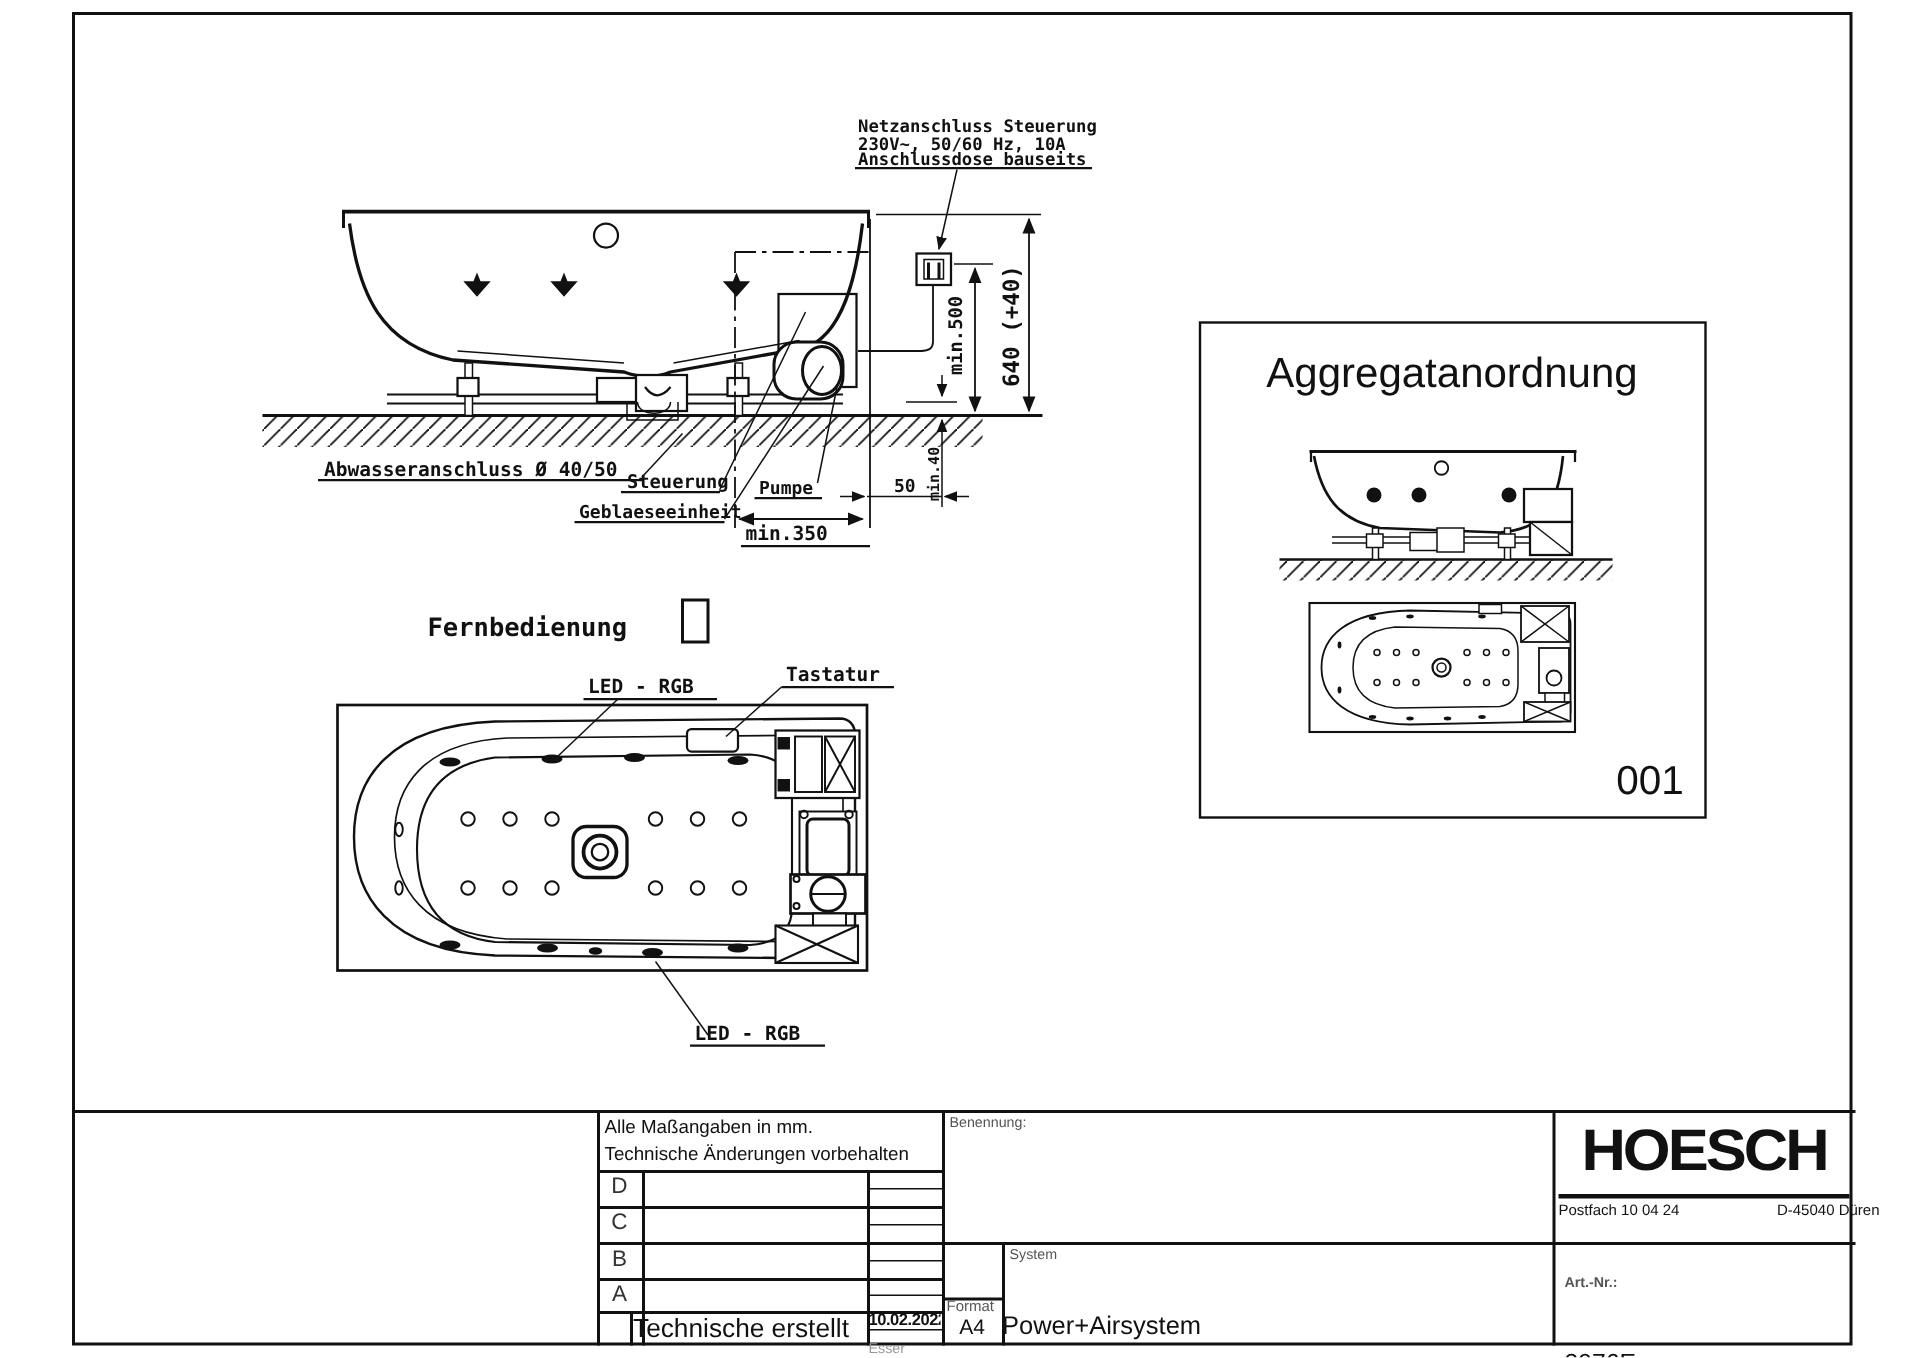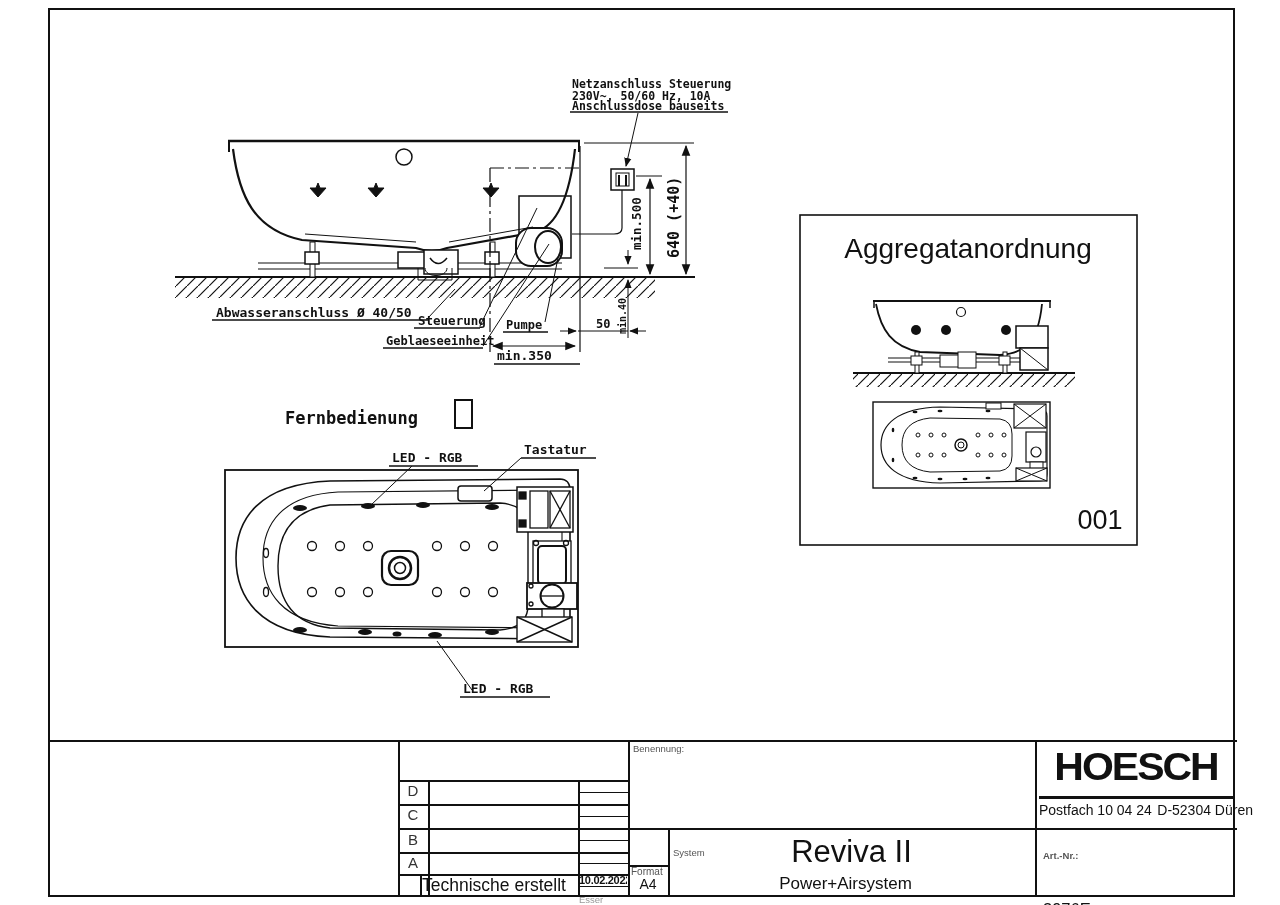--- a/index.html
+++ b/index.html
@@ -17,30 +17,30 @@
   .tinyLabel{font-size:9.5px;color:#555;}
   #revnote{position:absolute;left:355px;top:2px;font-size:12.5px;line-height:18px;}
   .revletter{position:absolute;left:350px;width:30px;text-align:center;font-size:15px;color:#333;}
   #zeich{position:absolute;left:374px;top:134px;width:156px;height:23px;
          font-size:17.5px;line-height:23px;}
   #datecell{position:absolute;left:531px;top:134px;width:48px;height:12px;overflow:hidden;
             font-size:11px;font-weight:bold;letter-spacing:-0.3px;line-height:12px;}
   #author{position:absolute;left:531px;top:154px;font-size:9.5px;color:#999;line-height:11px;}
   #benenn-label{position:absolute;left:585px;top:3px;}
   #benenn{position:absolute;left:580px;top:32px;width:407px;text-align:center;font-size:20px;}
-  #system-label{position:absolute;left:625px;top:91px;margin-top:16px;}
+  #system-label{position:absolute;left:625px;top:91px;}
   #system{position:absolute;left:620px;top:94px;width:367px;text-align:center;font-size:31px;}
-  #subsystem{position:absolute;left:620px;top:134px;width:355px;text-align:center;font-size:17px;}
+  #subsystem{position:absolute;left:620px;top:134px;width:355px;font-size:17px;}
   #format-label{position:absolute;left:583px;top:126px;font-size:10px;color:#555;}
   #format{position:absolute;left:580px;top:136px;width:40px;text-align:center;font-size:14px;}
   #logo{position:absolute;left:990px;top:4px;width:196px;text-align:center;
         font-size:41px;font-weight:bold;letter-spacing:-2px;transform:scaleY(0.95);}
   #logobar{position:absolute;left:991px;top:56px;width:194px;height:3px;background:#111;}
   #address{position:absolute;left:991px;top:62px;width:214px;display:flex;
-           justify-content:space-between;font-size:14px;}
+           justify-content:space-between;font-size:10px;}
   #artnr-label{position:absolute;left:995px;top:110px;font-weight:bold;}
   #artnr{position:absolute;left:995px;top:128px;font-size:16.5px;margin-top:32px;}
 </style>
 </head>
 <body>
 
 <div id="page">
   <div id="frame"></div>
 
   <svg width="1280" height="905" viewBox="0 0 1280 905">
@@ -317,37 +317,40 @@
     <div class="hl" style="left:530px;top:52px;width:50px;height:1px;"></div>
     <div class="hl" style="left:530px;top:76px;width:50px;height:1px;"></div>
     <div class="hl" style="left:530px;top:100px;width:50px;height:1px;"></div>
     <div class="hl" style="left:530px;top:123px;width:50px;height:1px;"></div>
     <div class="hl" style="left:530px;top:146px;width:50px;height:1px;"></div>
     <div class="vl" style="left:372px;top:134px;width:1.5px;height:23px;"></div>
 
     <div class="vl" style="left:620px;top:88px;width:1.5px;height:69px;"></div>
     <div class="hl" style="left:580px;top:125px;width:40px;height:1.5px;"></div>
 
+    <div id="revnote">
+      <div>Alle Maßangaben in mm.</div>
+      <div>Technische Änderungen vorbehalten</div>
+    </div>
     <div class="revletter" style="top:42px;">D</div>
     <div class="revletter" style="top:66px;">C</div>
     <div class="revletter" style="top:91px;">B</div>
     <div class="revletter" style="top:114px;">A</div>
     <div id="zeich">Technische erstellt</div>
     <div id="datecell">10.02.2022</div>
     <div id="author">Esser</div>
 
     <div id="benenn-label" class="cellTxt tinyLabel">Benennung:</div>
     <div id="system-label" class="cellTxt tinyLabel">System</div>
-    <div id="system" class="cellTxt">Reviva II</div>
     <div id="subsystem" class="cellTxt">Power+Airsystem</div>
     <div id="format-label" class="cellTxt">Format</div>
     <div id="format" class="cellTxt">A4</div>
 
     <div id="logo">HOESCH</div>
     <div id="logobar"></div>
     <div id="address">
       <span>Postfach 10 04 24</span>
-      <span>D-52304 Düren</span>
+      <span>D-45040 Düren</span>
     </div>
     <div id="artnr-label" class="cellTxt tinyLabel">Art.-Nr.:</div>
     <div id="artnr" class="cellTxt">3976E</div>
   </div>
 </div>
 
 </body></html>

